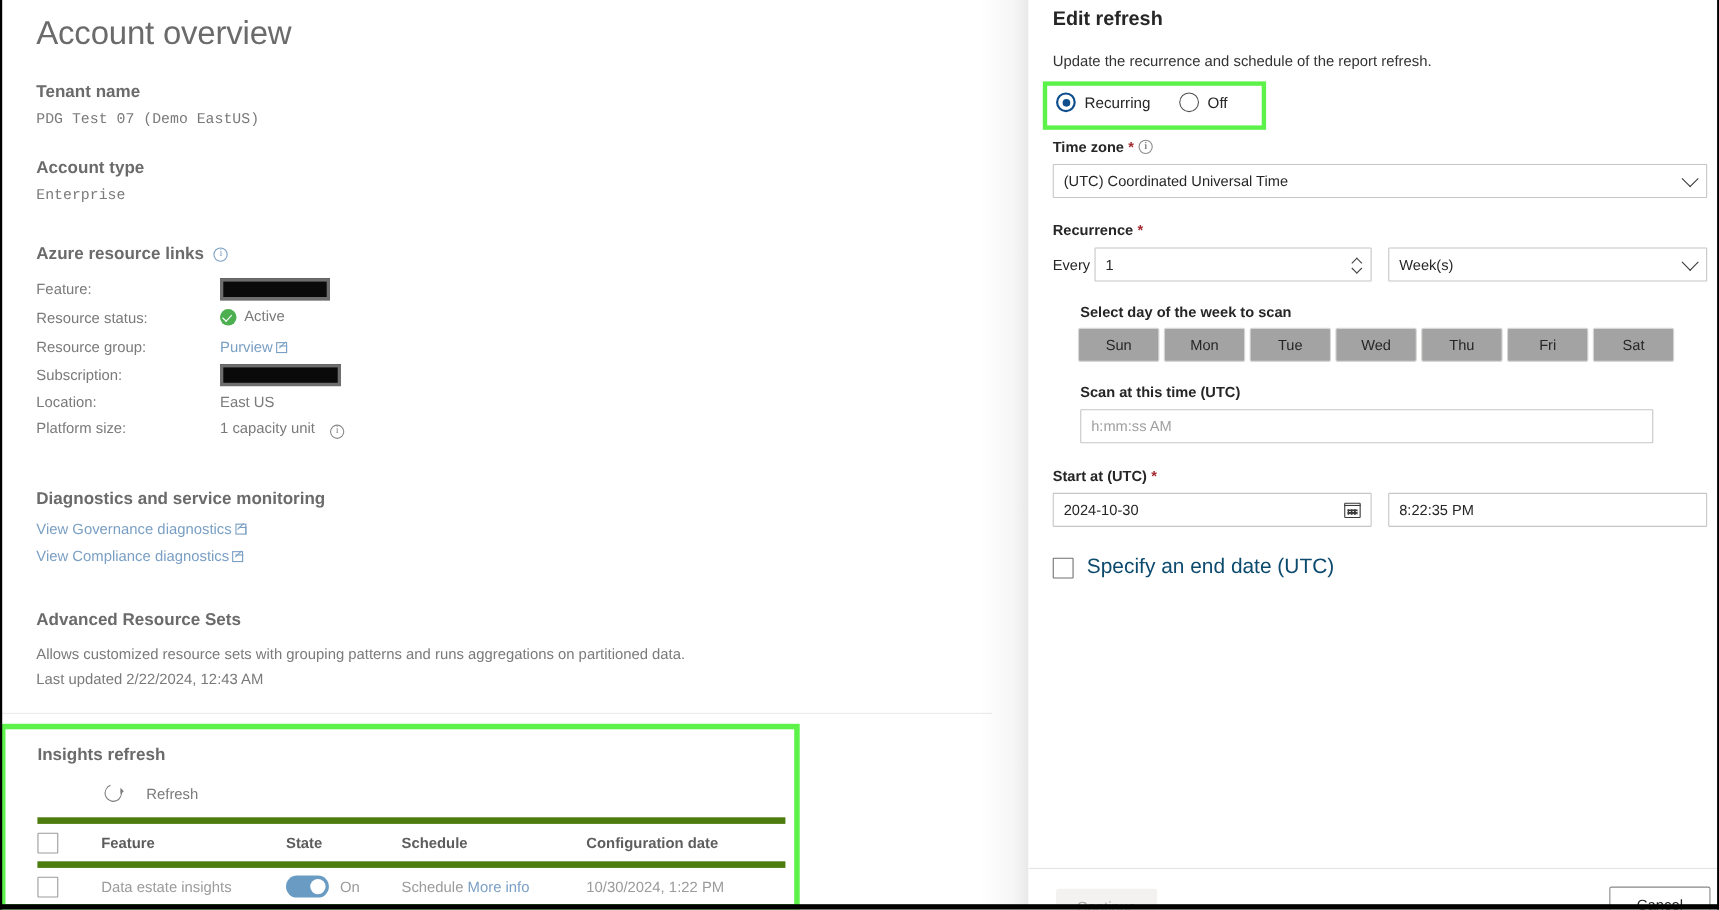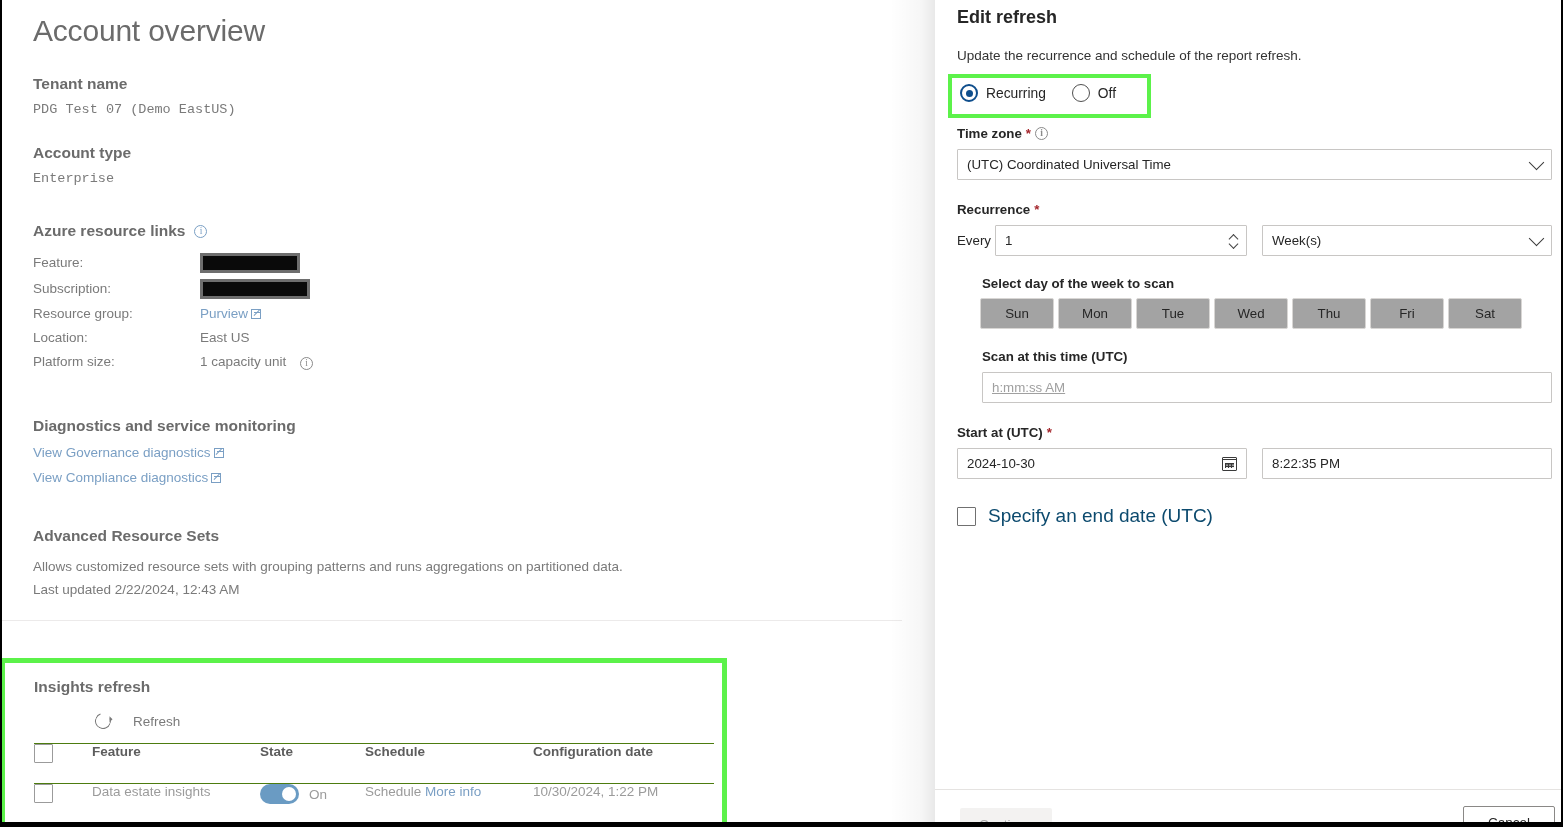--- a/index.html
+++ b/index.html
@@ -137,22 +137,22 @@
     width: 0; height: 0;
     border-left: 3.5px solid #7a7a7a;
     border-top: 3px solid transparent;
     border-bottom: 3px solid transparent;
     transform: rotate(-25deg);
   }
   .refresh-lbl { font-size: 13.5px; color: #7a7a7a; }
 
   .tbl { position: absolute; left: 34px; top: 85px; width: 680px; }
   .tbl-row {
-    display: flex; align-items: flex-start; height: 40px;
-    border-top: 1px solid #4d7c0f;
+    display: flex; align-items: center; height: 40px;
+    border-top: 6px solid #4d7c0f;
   }
   .tbl-row.hdr { font-weight: 700; color: #5d5d5d; font-size: 13.5px; }
   .tbl-row.body { color: #9b9b9b; font-size: 13.5px; }
   .cell-chk { width: 58px; display: flex; align-items: center; }
   .cell-feature { width: 168px; }
   .cell-state { width: 105px; display: flex; align-items: center; gap: 10px; }
   .cell-sched { width: 168px; }
   .cell-cfg { width: 180px; }
 
   .chkbox {
@@ -267,21 +267,21 @@
   }
   .day-btn {
     width: 74px; height: 31px;
     border: 1px solid #d8d6d4; background: #a3a3a3;
     font-size: 13.3px; color: #262626;
     display: flex; align-items: center; justify-content: center;
     cursor: pointer; border-radius: 2px;
   }
 
   .scan-label { position: absolute; left: 47px; top: 349px; }
-  .scan-input { position: absolute; left: 47px; top: 372px; width: 570px; text-decoration: underline; }
+  .scan-input { position: absolute; left: 47px; top: 372px; width: 521px; }
 
   .start-label { position: absolute; left: 22px; top: 425px; }
   .start-date { position: absolute; left: 22px; top: 448px; width: 290px; }
   .cal-ico {
     width: 15px; height: 14px; margin-left: auto;
     border: 1.3px solid #3a3a3a; position: relative; flex: none;
     border-radius: 1px;
   }
   .cal-ico::before {
     content: ""; position: absolute; left: -1.3px; top: 1.5px;
@@ -367,29 +367,38 @@
 
       <table class="kv-table">
         <tbody>
             <tr>
           <td class="k">Feature:</td>
           <td class="v">
             <span class="redact r1"></span>
           </td>
         </tr>
         <tr>
-          <td class="k">Subscription:</td>
+          <td class="k">Resource status:</td>
           <td class="v">
-            <span class="redact r2"></span>
+            <span class="status-row">
+              <span class="check-badge"></span>
+              <span>Active</span>
+            </span>
           </td>
         </tr>
         <tr>
           <td class="k">Resource group:</td>
           <td class="v">
             <a class="lnk">Purview</a><span class="ext-ico"></span>
+          </td>
+        </tr>
+        <tr>
+          <td class="k">Subscription:</td>
+          <td class="v">
+            <span class="redact r2"></span>
           </td>
         </tr>
         <tr>
           <td class="k">Location:</td>
           <td class="v">East US</td>
         </tr>
         <tr>
           <td class="k">Platform size:</td>
           <td class="v">
             <span>1 capacity unit</span>

